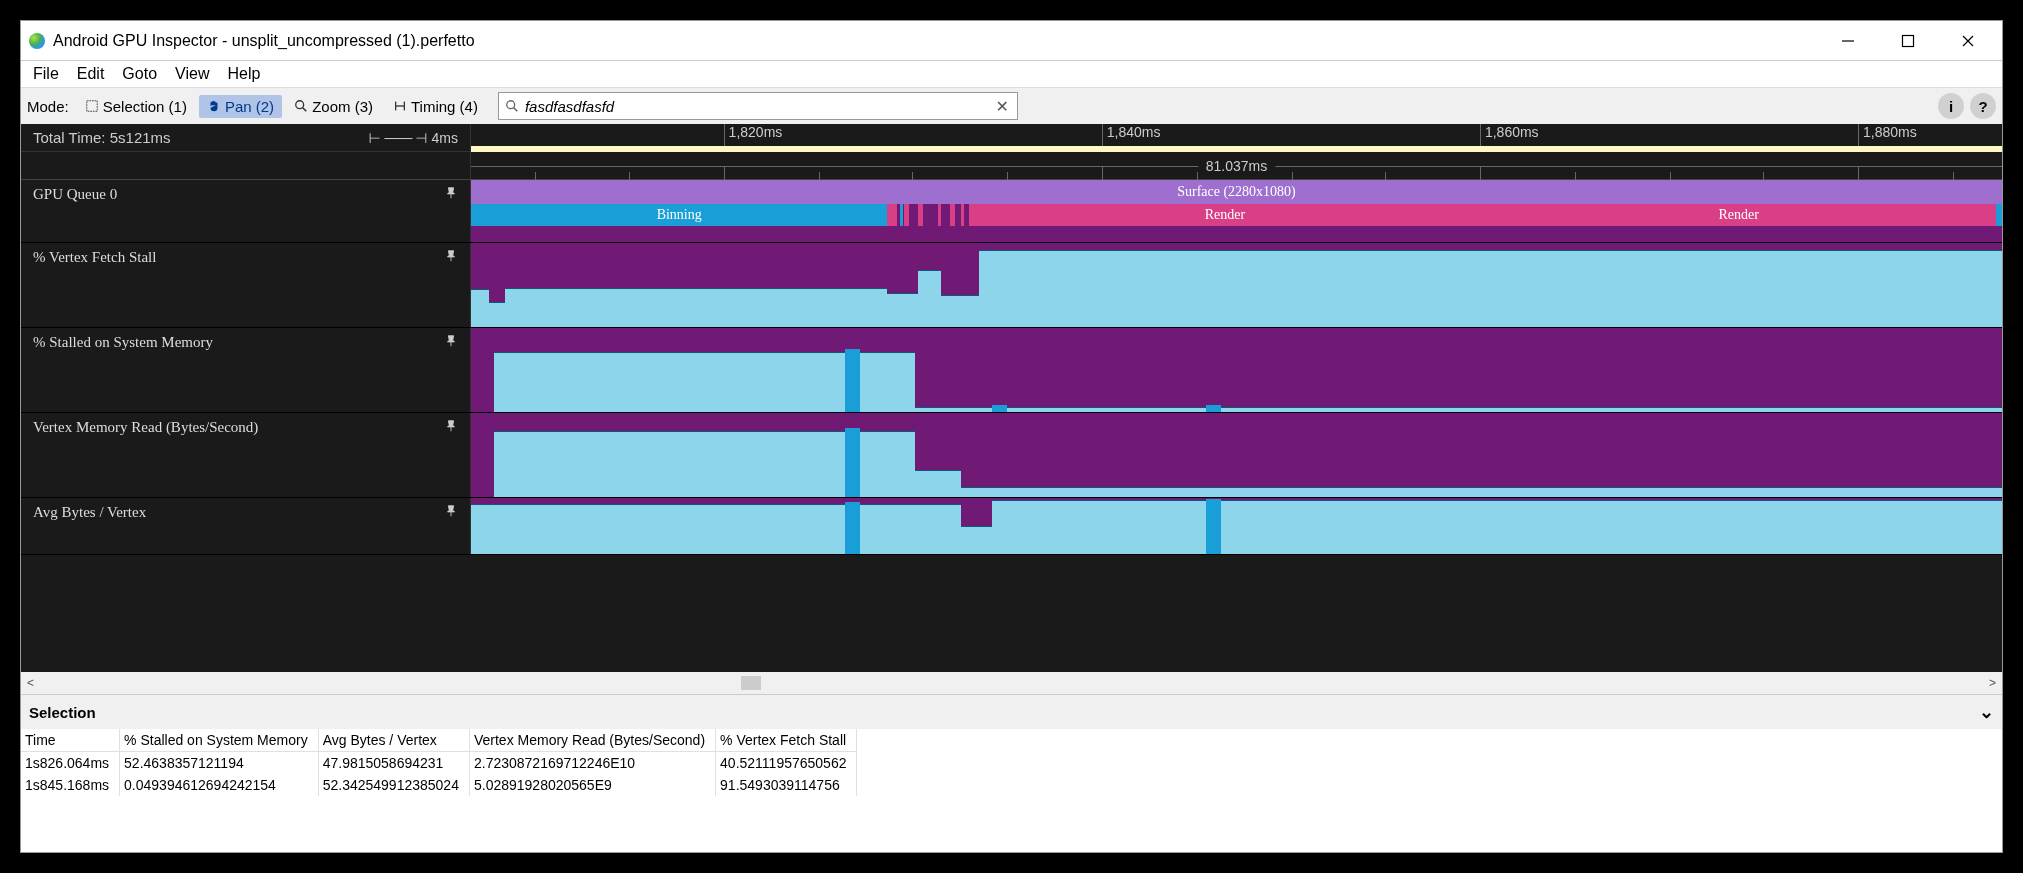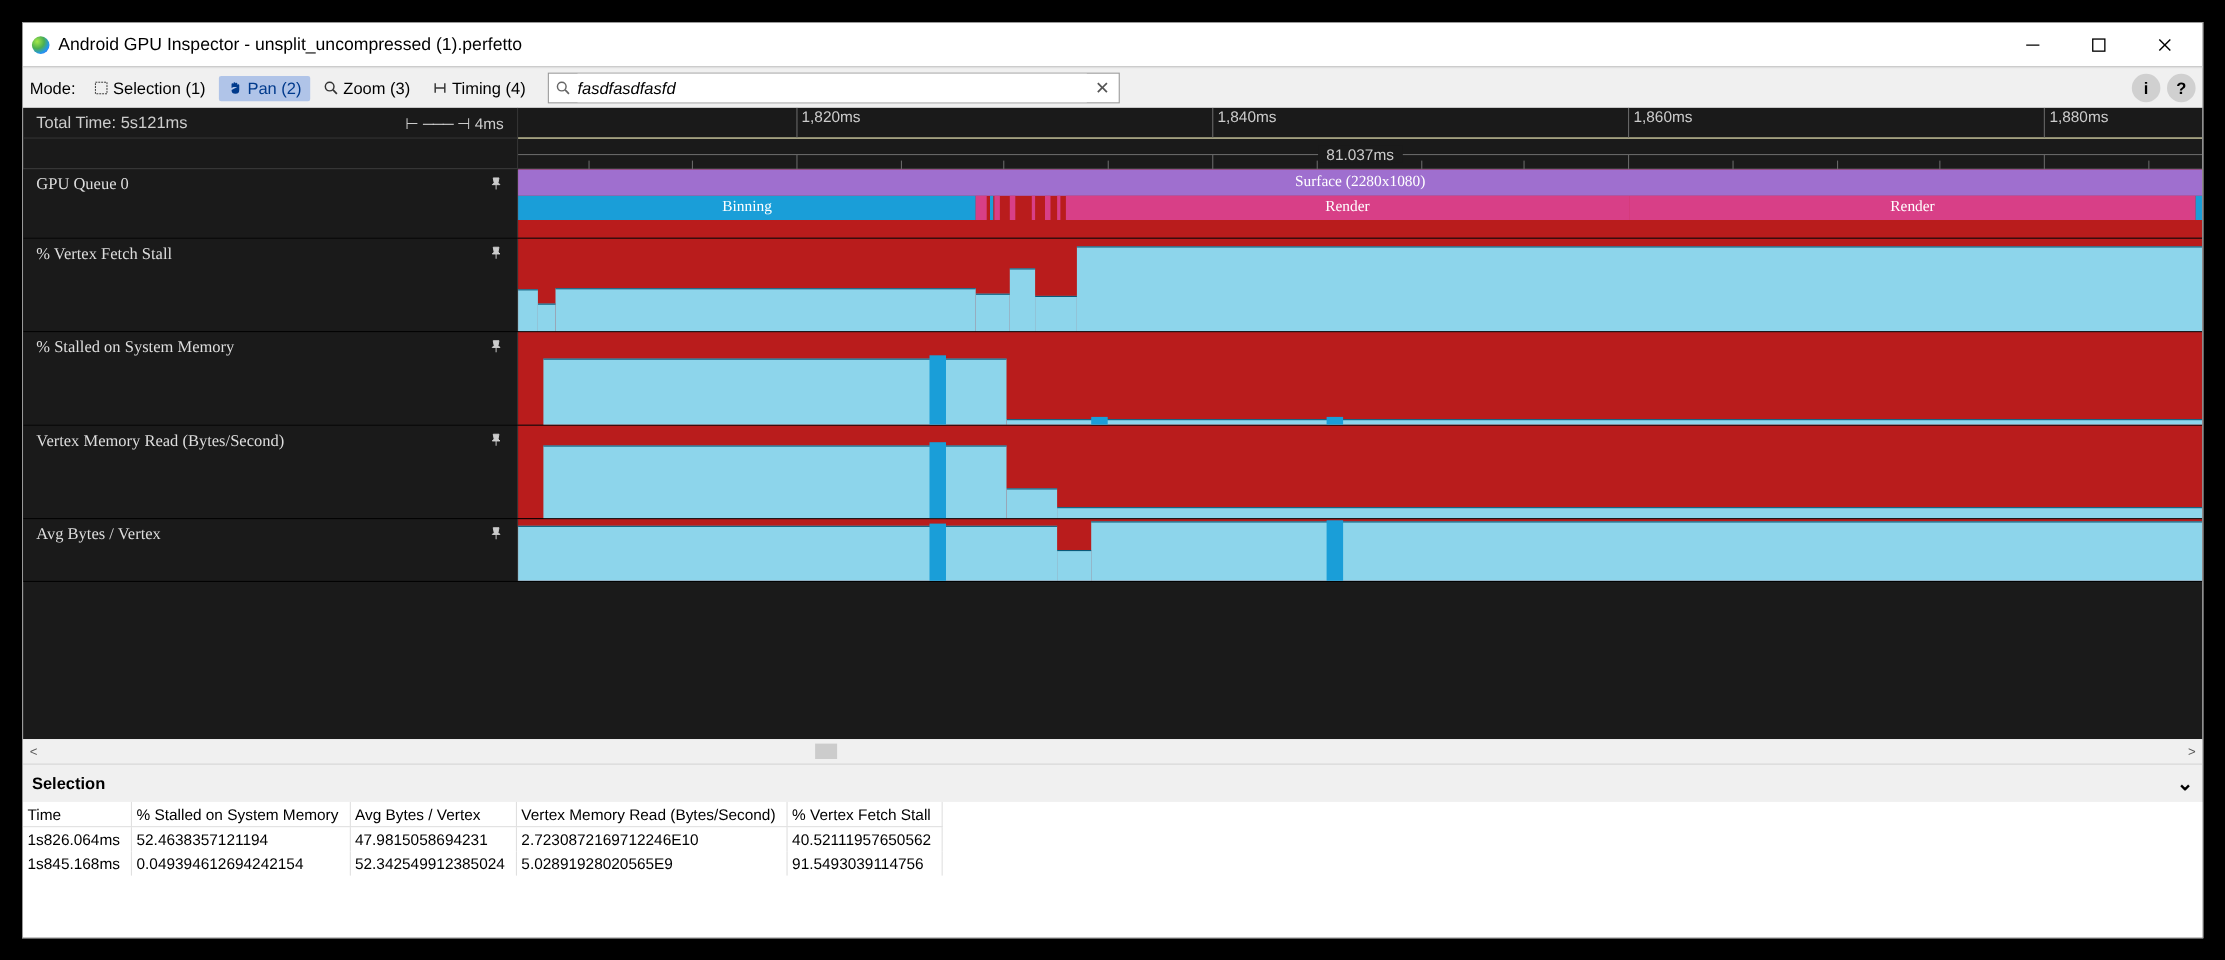--- a/index.html
+++ b/index.html
@@ -116,21 +116,21 @@
 .total-time {
   display: flex; justify-content: space-between; align-items: center;
   height: 28px; padding: 0 12px;
   font-size: 15px; color: #ccc;
   border-bottom: 1px solid #333;
 }
 .total-time .right { display: flex; align-items: center; gap: 4px; font-size: 14px; }
 
 .ruler-row {
   position: relative; height: 28px;
-  border-bottom: 1px solid #fef9c3;
+  border-bottom: 6px solid #fef9c3;
   font-size: 14px; color: #ccc;
 }
 .ruler-tick { position: absolute; top: 0; height: 100%; border-left: 1px solid #666; padding-left: 4px; }
 .range-overlay {
   position: absolute; left: 50%; top: 50%;
   transform: translate(-50%, -50%);
   background: #1a1a1a; padding: 0 8px;
   font-size: 14px; color: #ccc;
 }
 .ruler-row2 {
@@ -149,21 +149,21 @@
   display: flex; align-items: flex-start; justify-content: space-between;
   padding: 6px 12px;
   font-size: 15px; color: #ddd;
   background: #1a1a1a;
   border-right: 1px solid #333;
 }
 .pin-icon { width: 14px; height: 14px; }
 
 .track-content {
   flex: 1; position: relative;
-  background: #b91c1c;
+  background: #701a75;
 }
 .track-content.h62 { height: 62px; }
 .track-content.h84 { height: 84px; }
 
 .gpu-surface {
   position: absolute; top: 0; left: 0; right: 0; height: 24px;
   background: #9f6fcf; color: #fff; font-size: 14px;
   display: flex; align-items: center; justify-content: center;
 }
 .gpu-phase {
@@ -234,20 +234,27 @@
       </div>
       <div class="win-btn">
         <svg viewBox="0 0 14 14">
             <line x1="2" y1="2" x2="12" y2="12" stroke="#000" stroke-width="1.3"></line>
             <line x1="12" y1="2" x2="2" y2="12" stroke="#000" stroke-width="1.3"></line>
           </svg>
       </div>
     </div>
   </div>
 
+  <div class="menubar">
+    <span>File</span>
+    <span>Edit</span>
+    <span>Goto</span>
+    <span>View</span>
+    <span>Help</span>
+  </div>
 
   <div class="toolbar">
     <span class="mode-label">Mode:</span>
 
     <span class="mode-btn">
       <svg class="mode-icon" viewBox="0 0 16 16">
           <rect x="2" y="2" width="12" height="12" fill="none" stroke="#333" stroke-dasharray="2,1"></rect>
         </svg>
       <span>Selection (1)</span>
     </span>

